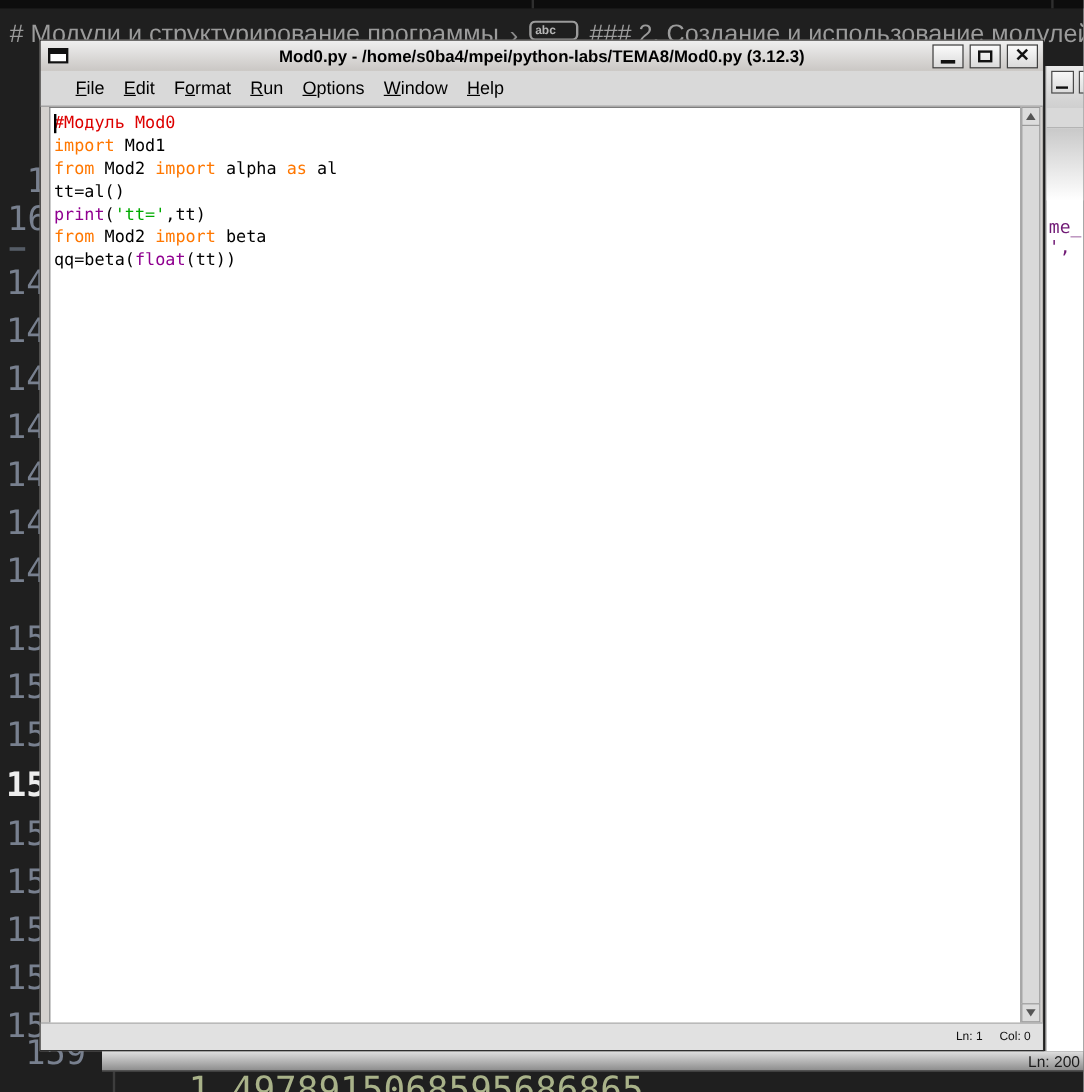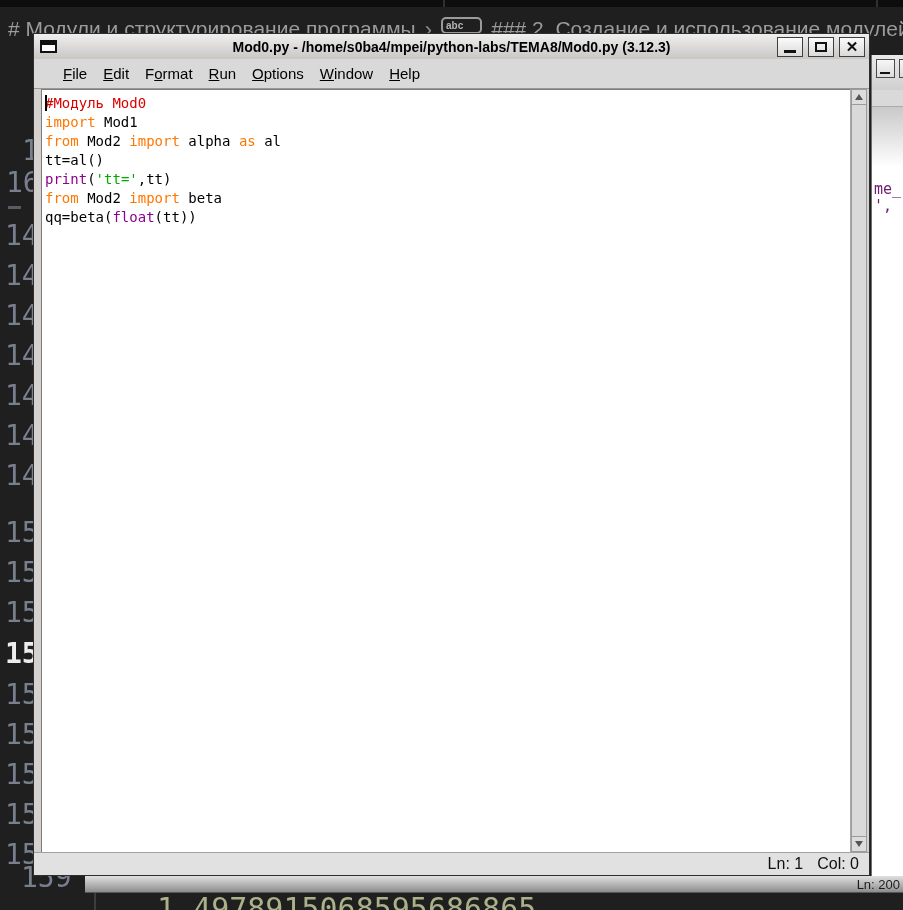--- a/index.html
+++ b/index.html
@@ -68,21 +68,21 @@
   .scrollbar{flex:0 0 17px;display:flex;flex-direction:column;background:#efefef;
     border-left:1px solid #a8a8a8;box-sizing:border-box;}
   .sb-btn{flex:0 0 16px;background:#dcdcdc;border:1px solid #9b9b9b;box-sizing:border-box;
     display:flex;align-items:center;justify-content:center;}
   .arrow-up{width:0;height:0;border-left:4px solid transparent;border-right:4px solid transparent;
     border-bottom:6px solid #555;}
   .arrow-down{width:0;height:0;border-left:4px solid transparent;border-right:4px solid transparent;
     border-top:6px solid #555;}
   .sb-thumb{flex:1;background:#d9d9d9;border-left:1px solid #9b9b9b;border-right:1px solid #9b9b9b;box-sizing:border-box;}
   .statusbar{flex:0 0 22px;background:#e1e1e1;border-top:1px solid #a0a0a0;display:flex;
-    justify-content:flex-end;align-items:center;gap:14px;padding-right:10px;font-size:16px;color:#111;}
+    justify-content:flex-end;align-items:center;gap:14px;padding-right:10px;font-size:10px;color:#111;}
 </style>
 </head>
 <body>
 
 <div class="tab-strip">
   <div class="tab-sep" style="left:443px"></div>
   <div class="tab-sep" style="left:876px"></div>
 </div>
 
 <div class="breadcrumb">

